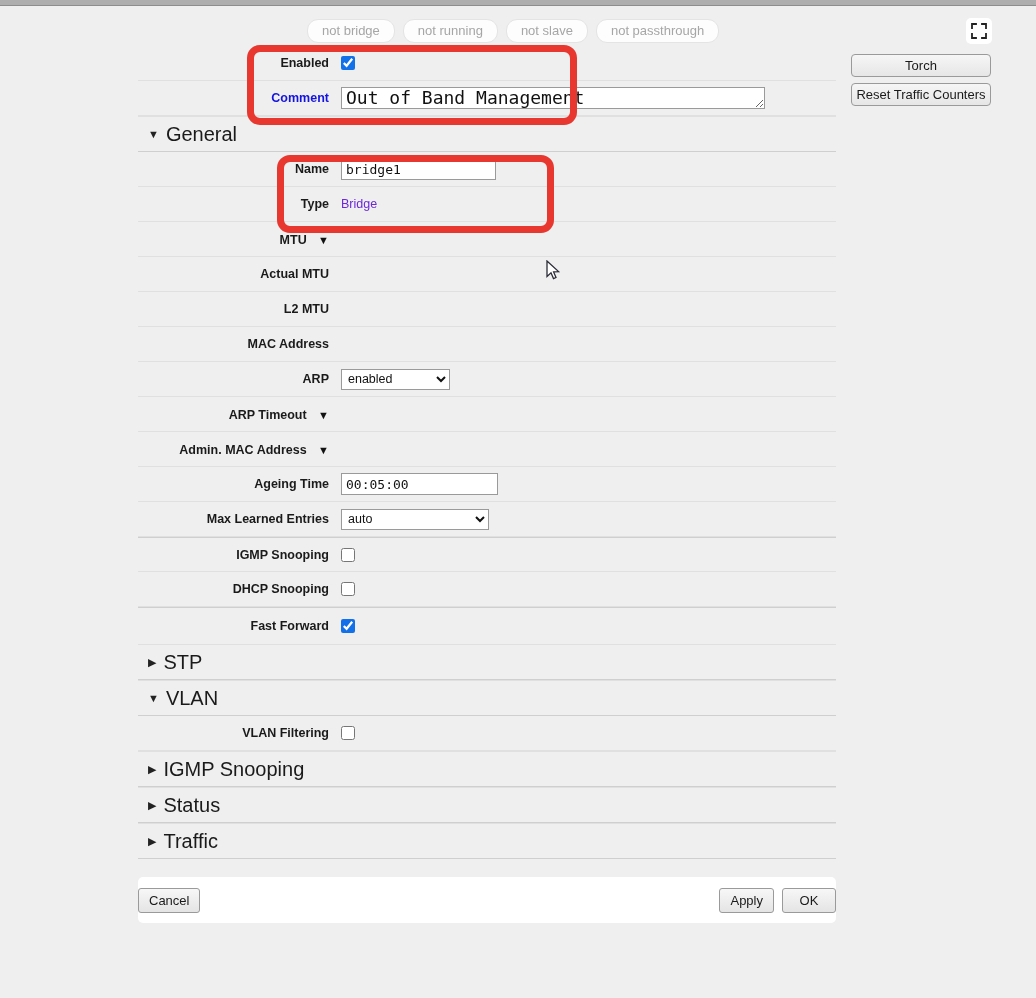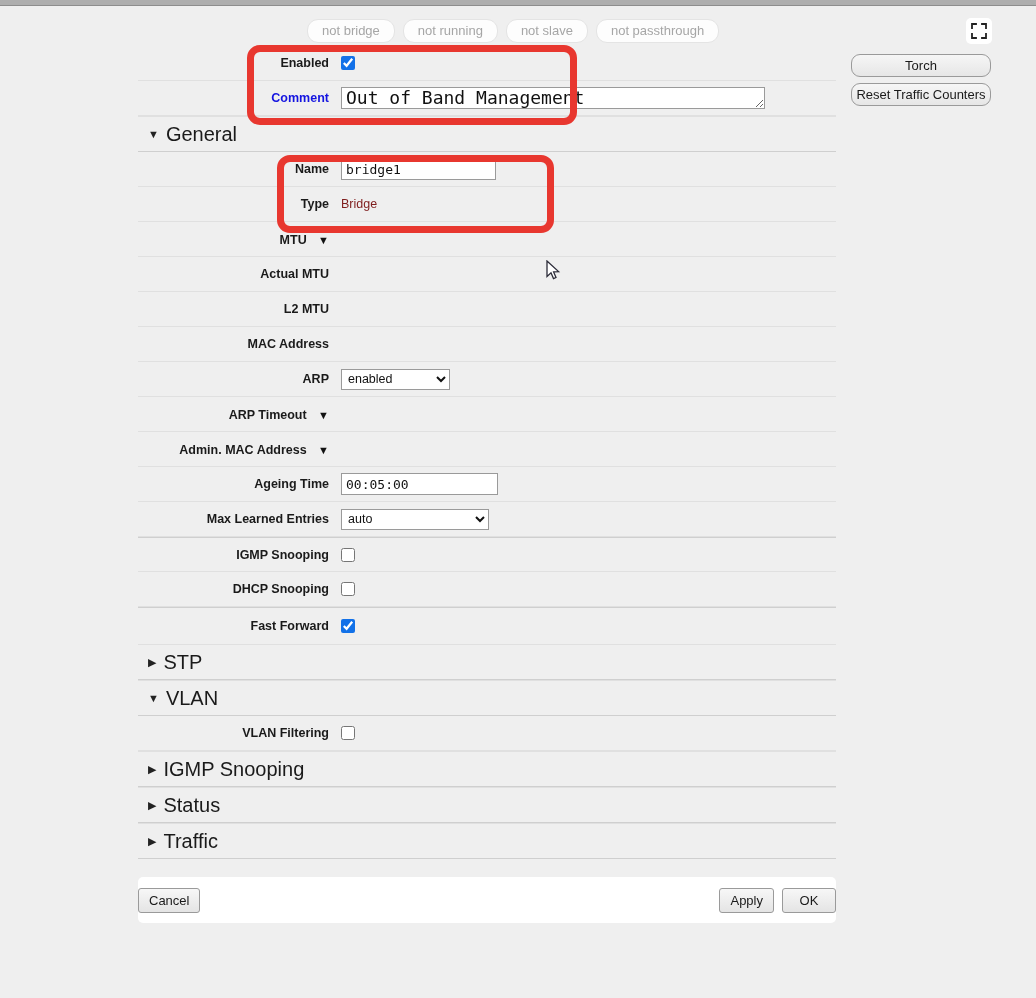--- a/index.html
+++ b/index.html
@@ -57,21 +57,21 @@
     display: flex;
     align-items: center;
     justify-content: center;
   }
 
   
   .side-btn {
     position: absolute;
     background: linear-gradient(to bottom, #f6f6f6 0%, #e6e6e6 100%);
     border: 1px solid #9a9a9a;
-    border-radius: 9px;
+    border-radius: 4px;
     font-family: "Liberation Sans", sans-serif;
     font-size: 13px;
     color: #1a1a1a;
     text-align: center;
     box-sizing: border-box;
     padding: 0;
   }
   #torch-button { left: 851px; top: 54px; width: 140px; height: 23px; }
   #reset-traffic-button { left: 851px; top: 83px; width: 140px; height: 23px; }
 
@@ -103,21 +103,21 @@
   .row-label.link {
     color: #1414e0;
   }
   .row-field {
     flex: 1;
     display: flex;
     align-items: center;
   }
   .row-value {
     font-size: 12.5px;
-    color: #7f1d1d;
+    color: #6d28d9;
   }
 
   
   .section-row {
     position: relative;
     height: 36px;
     border-bottom: 1px solid #cfcfcf;
     border-top: 1px solid #e0e0e0;
     display: flex;
     align-items: center;

